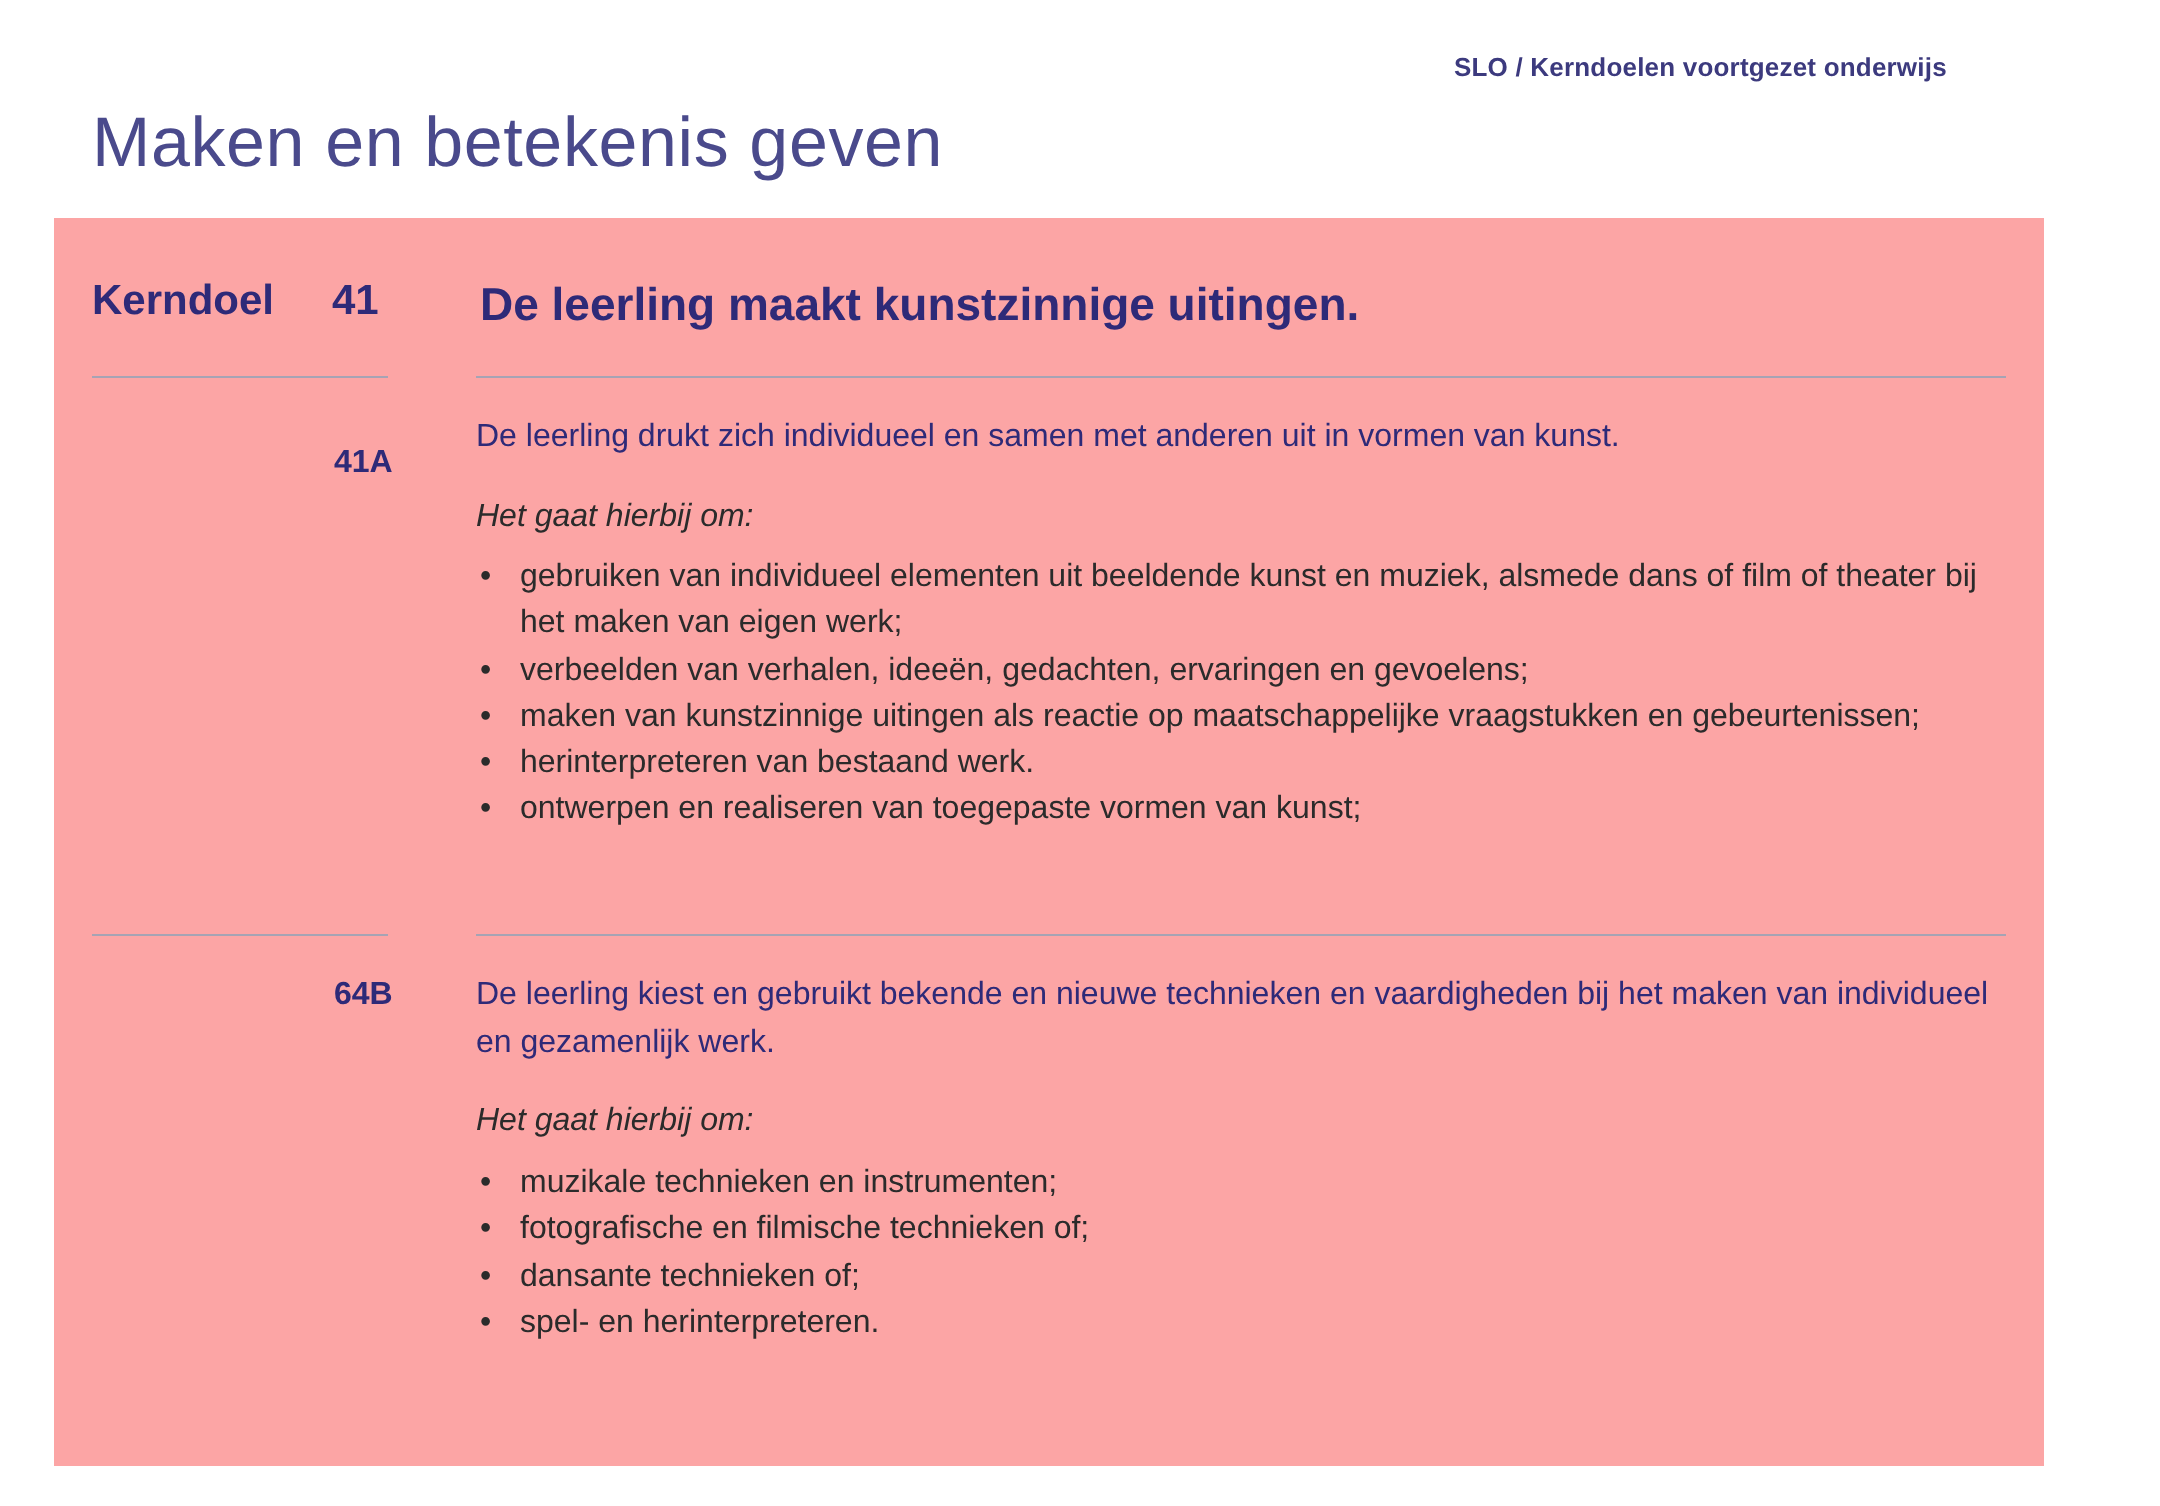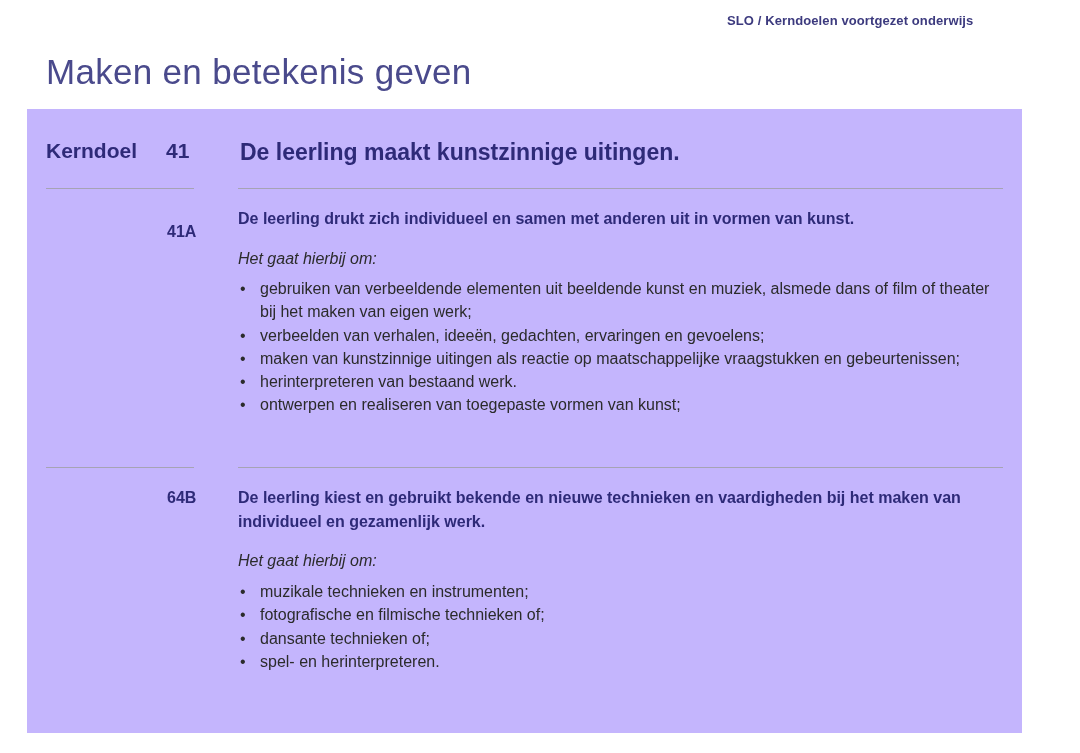--- a/index.html
+++ b/index.html
@@ -2,55 +2,55 @@
 <html><head>
 <meta charset="utf-8">
 <style>
   * { box-sizing: border-box; margin: 0; padding: 0; }
   html, body {
     width: 1080px; height: 753px; background: #ffffff; overflow: hidden;
     font-family: "Liberation Sans", "DejaVu Sans", sans-serif;
   }
   .page { position: relative; width: 1080px; height: 753px; }
   .running-header {
-    position: absolute; top: 13px; left: 727px;
+    position: absolute; top: 26px; left: 727px;
     font-size: 13px; font-weight: bold; color: #3c3a7e; letter-spacing: 0.1px;
   }
   .page-number {
     position: absolute; top: 13px; left: 1084px;
     font-size: 13px; font-weight: bold; color: #3c3a7e;
   }
   .page-title {
     position: absolute; top: 52px; left: 46px;
     font-size: 35px; font-weight: normal; color: #4a4a8c; letter-spacing: 0.3px; text-align: center;
   }
   .panel {
     position: absolute; left: 27px; top: 109px; width: 995px; height: 624px;
-    background: #c4b5fd;
+    background: #fca5a5;
   }
   .kd-label {
     position: absolute; left: 19px; top: 30px;
     font-size: 21px; font-weight: bold; color: #2e2a78;
   }
   .kd-num {
     position: absolute; left: 139px; top: 30px;
     font-size: 21px; font-weight: bold; color: #2e2a78; text-align: right;
   }
   .kd-title {
     position: absolute; left: 213px; top: 30px;
     font-size: 23px; font-weight: bold; color: #2e2a78;
   }
   .sep { position: absolute; height: 1px; background: #a6a3b4; }
   .sub-id {
     position: absolute; left: 140px;
     font-size: 16px; font-weight: bold; color: #2e2a78;
   }
   .sub-title {
     position: absolute; left: 211px; width: 770px;
-    font-size: 16px; font-weight: bold; color: #2e2a78; line-height: 24px;
+    font-size: 16px; font-weight: normal; color: #2e2a78; line-height: 24px;
   }
   .intro {
     position: absolute; left: 211px;
     font-size: 16px; font-style: italic; color: #2b2b2b;
   }
   ul.bullets {
     position: absolute; left: 211px; width: 760px; list-style: none;
     font-size: 16px; color: #2b2b2b; line-height: 23.3px;
   }
   ul.bullets li { position: relative; padding-left: 22px; }
@@ -71,21 +71,21 @@
     <div class="kd-num">41</div>
     <div class="kd-title">De leerling maakt kunstzinnige uitingen.</div>
 
     <div class="sep" style="left:19px; top:79px; width:148px;"></div>
     <div class="sep" style="left:211px; top:79px; width:765px;"></div>
 
     <div class="sub-id" style="top:114px;">41A</div>
     <div class="sub-title" style="top:98px;">De leerling drukt zich individueel en samen met anderen uit in vormen van kunst.</div>
     <div class="intro" style="top:141px;">Het gaat hierbij om:</div>
     <ul class="bullets" style="top:168px;">
-      <li>gebruiken van verbeeldende elementen uit beeldende kunst en muziek, alsmede dans of film of theater bij het maken van eigen werk;</li>
+      <li>gebruiken van individueel elementen uit beeldende kunst en muziek, alsmede dans of film of theater bij het maken van eigen werk;</li>
       <li>verbeelden van verhalen, ideeën, gedachten, ervaringen en gevoelens;</li>
       <li>maken van kunstzinnige uitingen als reactie op maatschappelijke vraagstukken en gebeurtenissen;</li>
       <li>herinterpreteren van bestaand werk.</li>
       <li>ontwerpen en realiseren van toegepaste vormen van kunst;</li>
     </ul>
 
     <div class="sep" style="left:19px; top:358px; width:148px;"></div>
     <div class="sep" style="left:211px; top:358px; width:765px;"></div>
 
     <div class="sub-id" style="top:380px;">64B</div>

